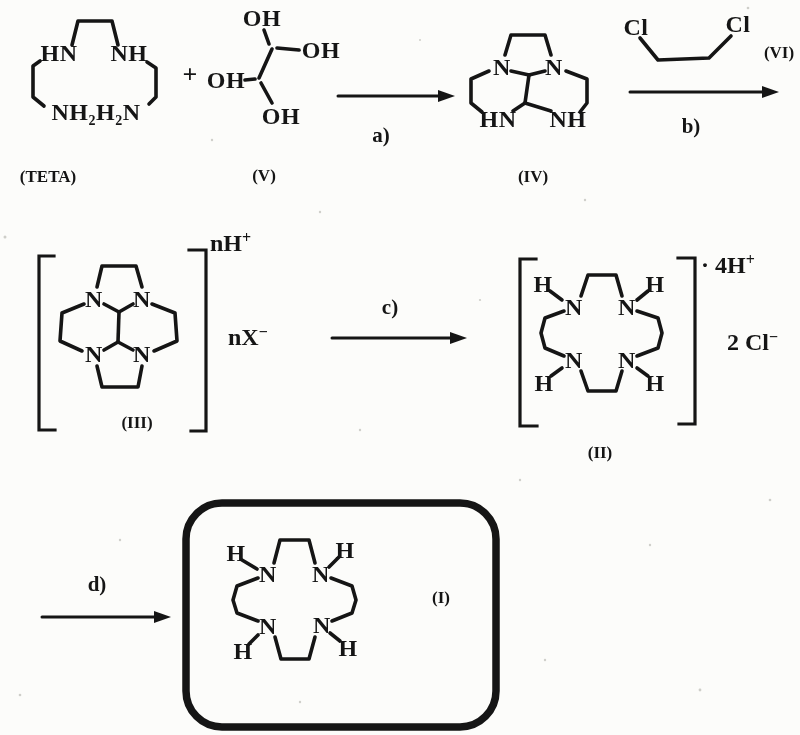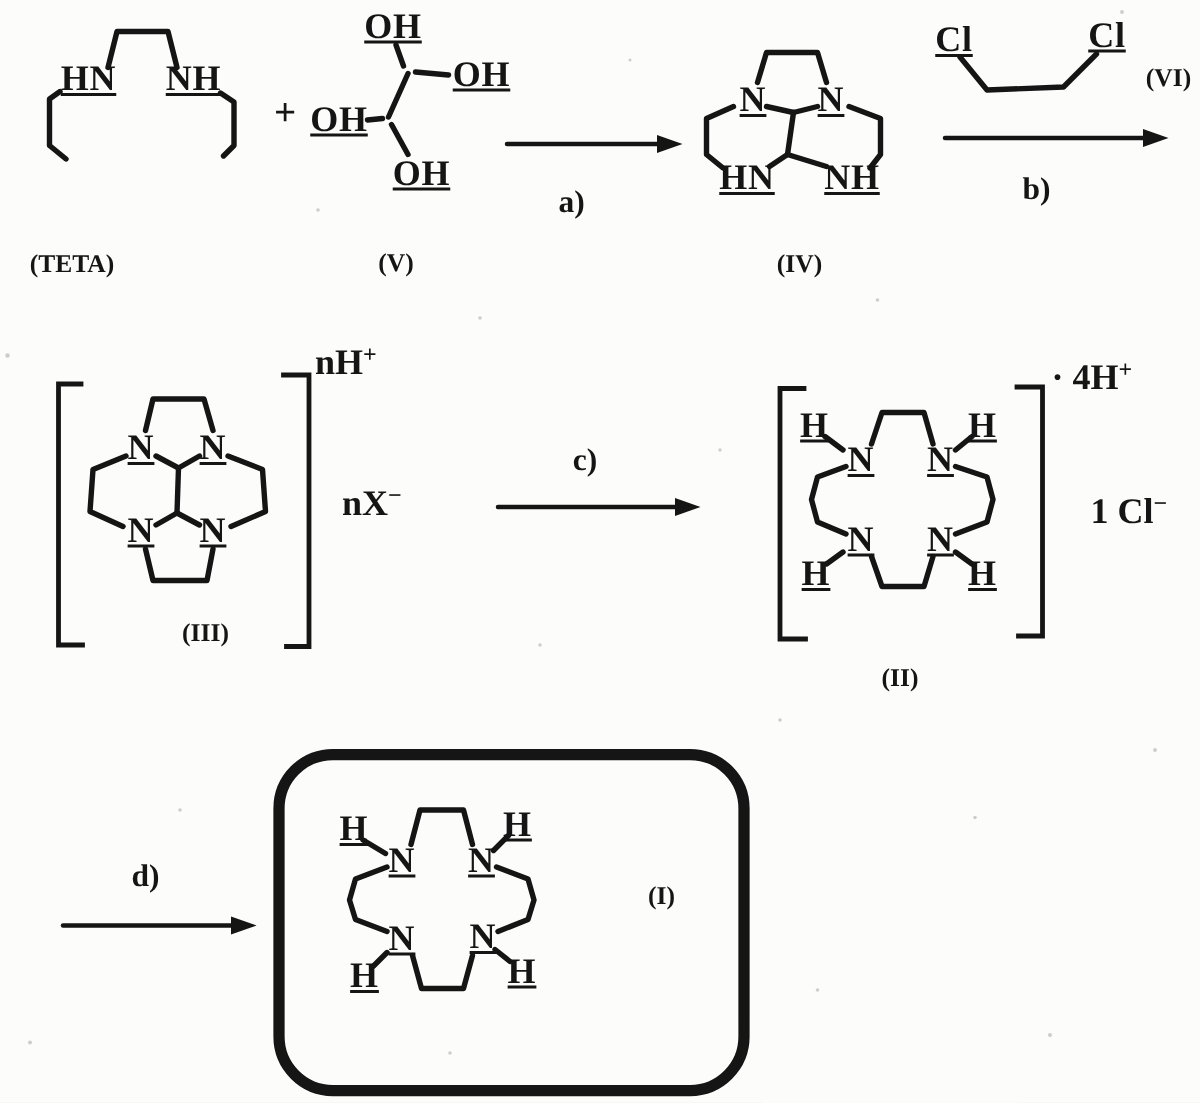--- a/index.html
+++ b/index.html
@@ -15,21 +15,21 @@
   .art .bond   { fill:none; stroke:var(--ink); stroke-width:3.6; stroke-linecap:round; stroke-linejoin:round; }
   .art .bracket{ fill:none; stroke:var(--ink); stroke-width:3.2; stroke-linecap:square; stroke-linejoin:miter; }
   .art .arrow-line { fill:none; stroke:var(--ink); stroke-width:3; stroke-linecap:round; }
   .art .arrow-head { fill:var(--ink); stroke:none; }
   .art .box { fill:none; stroke:var(--ink); stroke-width:7.5; }
   .art .speckle { fill:#77776e; opacity:.35; stroke:none; }
   .txt {
     position:absolute; transform:translate(-50%,-50%);
     font-weight:700; color:var(--ink); white-space:nowrap; line-height:1;
   }
-  .atom   { font-size:24px; letter-spacing:.5px;text-decoration:underline; }
+  .atom   { font-size:24px; letter-spacing:.5px; }
   .lbl    { font-size:17px; }
   .step   { font-size:21px; }
   .plus   { font-size:26px; }
   .charge { font-size:24px; transform:translate(0,-50%); }
   .sup { font-size:16px; vertical-align:8px; }
   .sub { font-size:14px; vertical-align:-5px; }
   .dot { margin-right:6px; }
 </style>
 </head>
 <body>
@@ -145,20 +145,21 @@
       <circle class="speckle" cx="585" cy="200" r="1.2"></circle>
       <circle class="speckle" cx="700" cy="690" r="1.4"></circle>
       <circle class="speckle" cx="480" cy="300" r="1.1"></circle>
       <circle class="speckle" cx="360" cy="430" r="1.2"></circle>
       <circle class="speckle" cx="545" cy="660" r="1.2"></circle>
     </g>
   </svg>
 
   <div class="txt atom" style="left:59px;top:53px">HN</div>
   <div class="txt atom" style="left:129px;top:53px">NH</div>
+  <div class="txt atom" style="left:96px;top:114px"><span>NH</span><span class="sub">2</span><span>H</span><span class="sub">2</span><span>N</span></div>
   <div class="txt lbl" style="left:48px;top:176px">(TETA)</div>
 
   <div class="txt plus" style="left:190px;top:75px">+</div>
 
   <div class="txt atom" style="left:262px;top:18px">OH</div>
   <div class="txt atom" style="left:321px;top:50px">OH</div>
   <div class="txt atom" style="left:226px;top:80px">OH</div>
   <div class="txt atom" style="left:281px;top:116px">OH</div>
   <div class="txt lbl" style="left:264px;top:175px">(V)</div>
 
@@ -187,22 +188,22 @@
   <div class="txt step" style="left:390px;top:307px">c)</div>
 
   <div class="txt atom" style="left:543px;top:284px">H</div>
   <div class="txt atom" style="left:655px;top:284px">H</div>
   <div class="txt atom" style="left:574px;top:307px">N</div>
   <div class="txt atom" style="left:627px;top:307px">N</div>
   <div class="txt atom" style="left:574px;top:360px">N</div>
   <div class="txt atom" style="left:627px;top:360px">N</div>
   <div class="txt atom" style="left:544px;top:383px">H</div>
   <div class="txt atom" style="left:655px;top:383px">H</div>
-  <div class="txt charge" style="left:701px;top:252px"><span class="dot">·</span><span>4H</span><span class="sup">+</span></div>
-  <div class="txt charge" style="left:727px;top:341px"><span>1 Cl</span><span class="sup">−</span></div>
+  <div class="txt charge" style="left:701px;top:264px"><span class="dot">·</span><span>4H</span><span class="sup">+</span></div>
+  <div class="txt charge" style="left:727px;top:341px"><span>2 Cl</span><span class="sup">−</span></div>
   <div class="txt lbl" style="left:600px;top:452px">(II)</div>
 
   <div class="txt step" style="left:97px;top:584px">d)</div>
 
   <div class="txt atom" style="left:236px;top:553px">H</div>
   <div class="txt atom" style="left:345px;top:550px">H</div>
   <div class="txt atom" style="left:268px;top:574px">N</div>
   <div class="txt atom" style="left:321px;top:574px">N</div>
   <div class="txt atom" style="left:268px;top:626px">N</div>
   <div class="txt atom" style="left:322px;top:625px">N</div>

